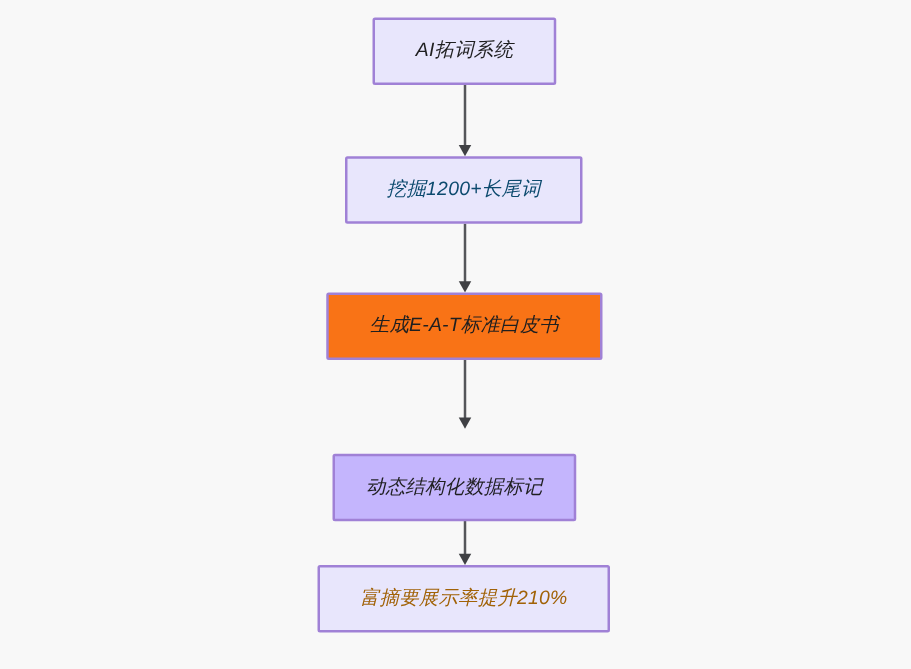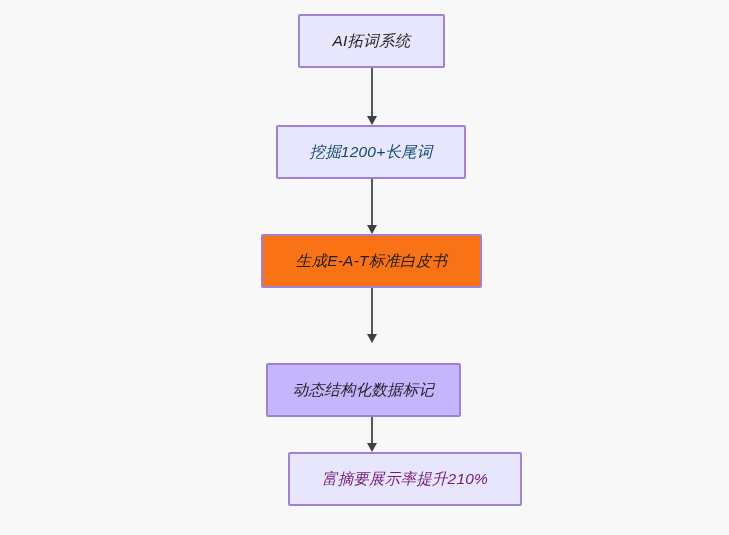--- a/index.html
+++ b/index.html
@@ -92,17 +92,17 @@
   </div>
   <div class="node" style="left: 276px; top: 125px; width: 190px; height: 54px; background: rgb(232, 230, 252); border-color: rgb(160, 129, 214); color: #0c4a6e;">
     <span class="node-label">挖掘1200+长尾词</span>
   </div>
   <div class="node" style="left: 261px; top: 234px; width: 221px; height: 54px; background: #f97316; border-color: rgb(160, 129, 214); color: rgb(31, 31, 32);">
     <span class="node-label">生成E-A-T标准白皮书</span>
   </div>
   <div class="node" style="left: 266px; top: 343px; width: 195px; height: 54px; background: #c4b5fd; border-color: rgb(160, 129, 214); color: rgb(31, 31, 32); margin-top: 20px;">
     <span class="node-label">动态结构化数据标记</span>
   </div>
-  <div class="node" style="left: 254px; top: 452px; width: 234px; height: 54px; background: rgb(232, 230, 252); border-color: rgb(160, 129, 214); color: #701a75; margin-left: 34px;">
+  <div class="node" style="left: 254px; top: 452px; width: 234px; height: 54px; background: rgb(232, 230, 252); border-color: rgb(160, 129, 214); color: #a16207;">
     <span class="node-label">富摘要展示率提升210%</span>
   </div>
 
 </div>
 
 </body></html>

